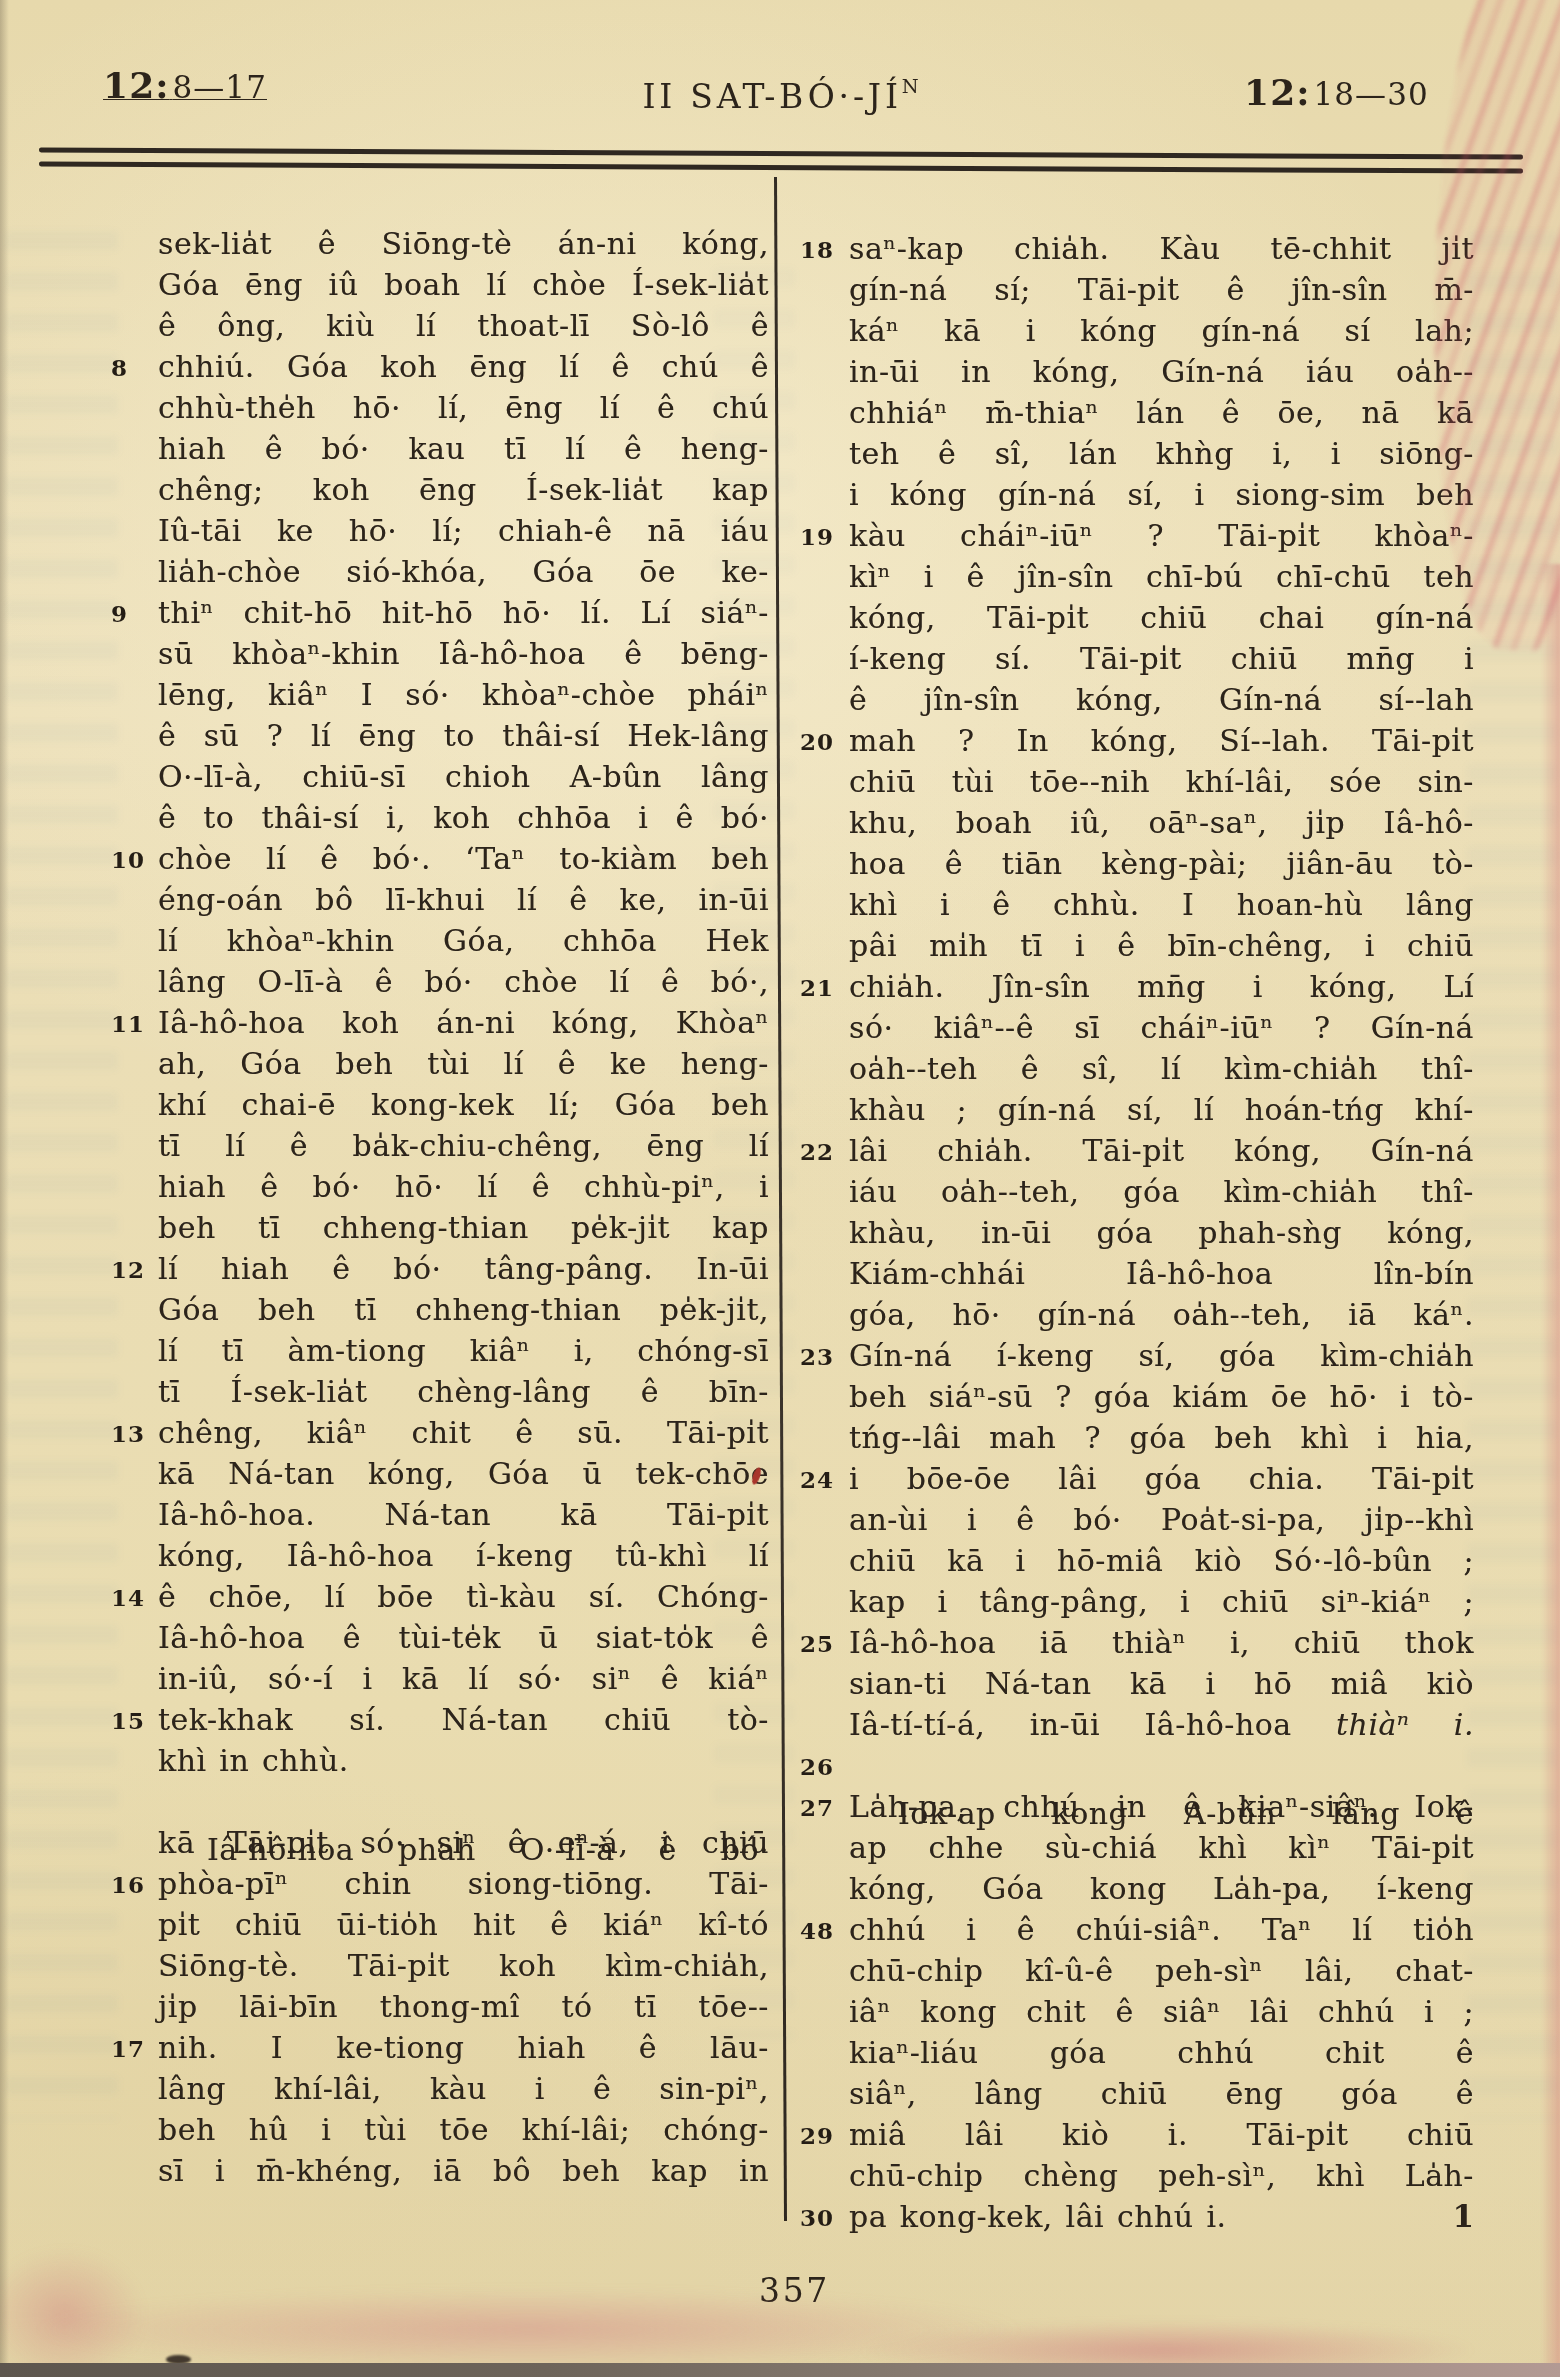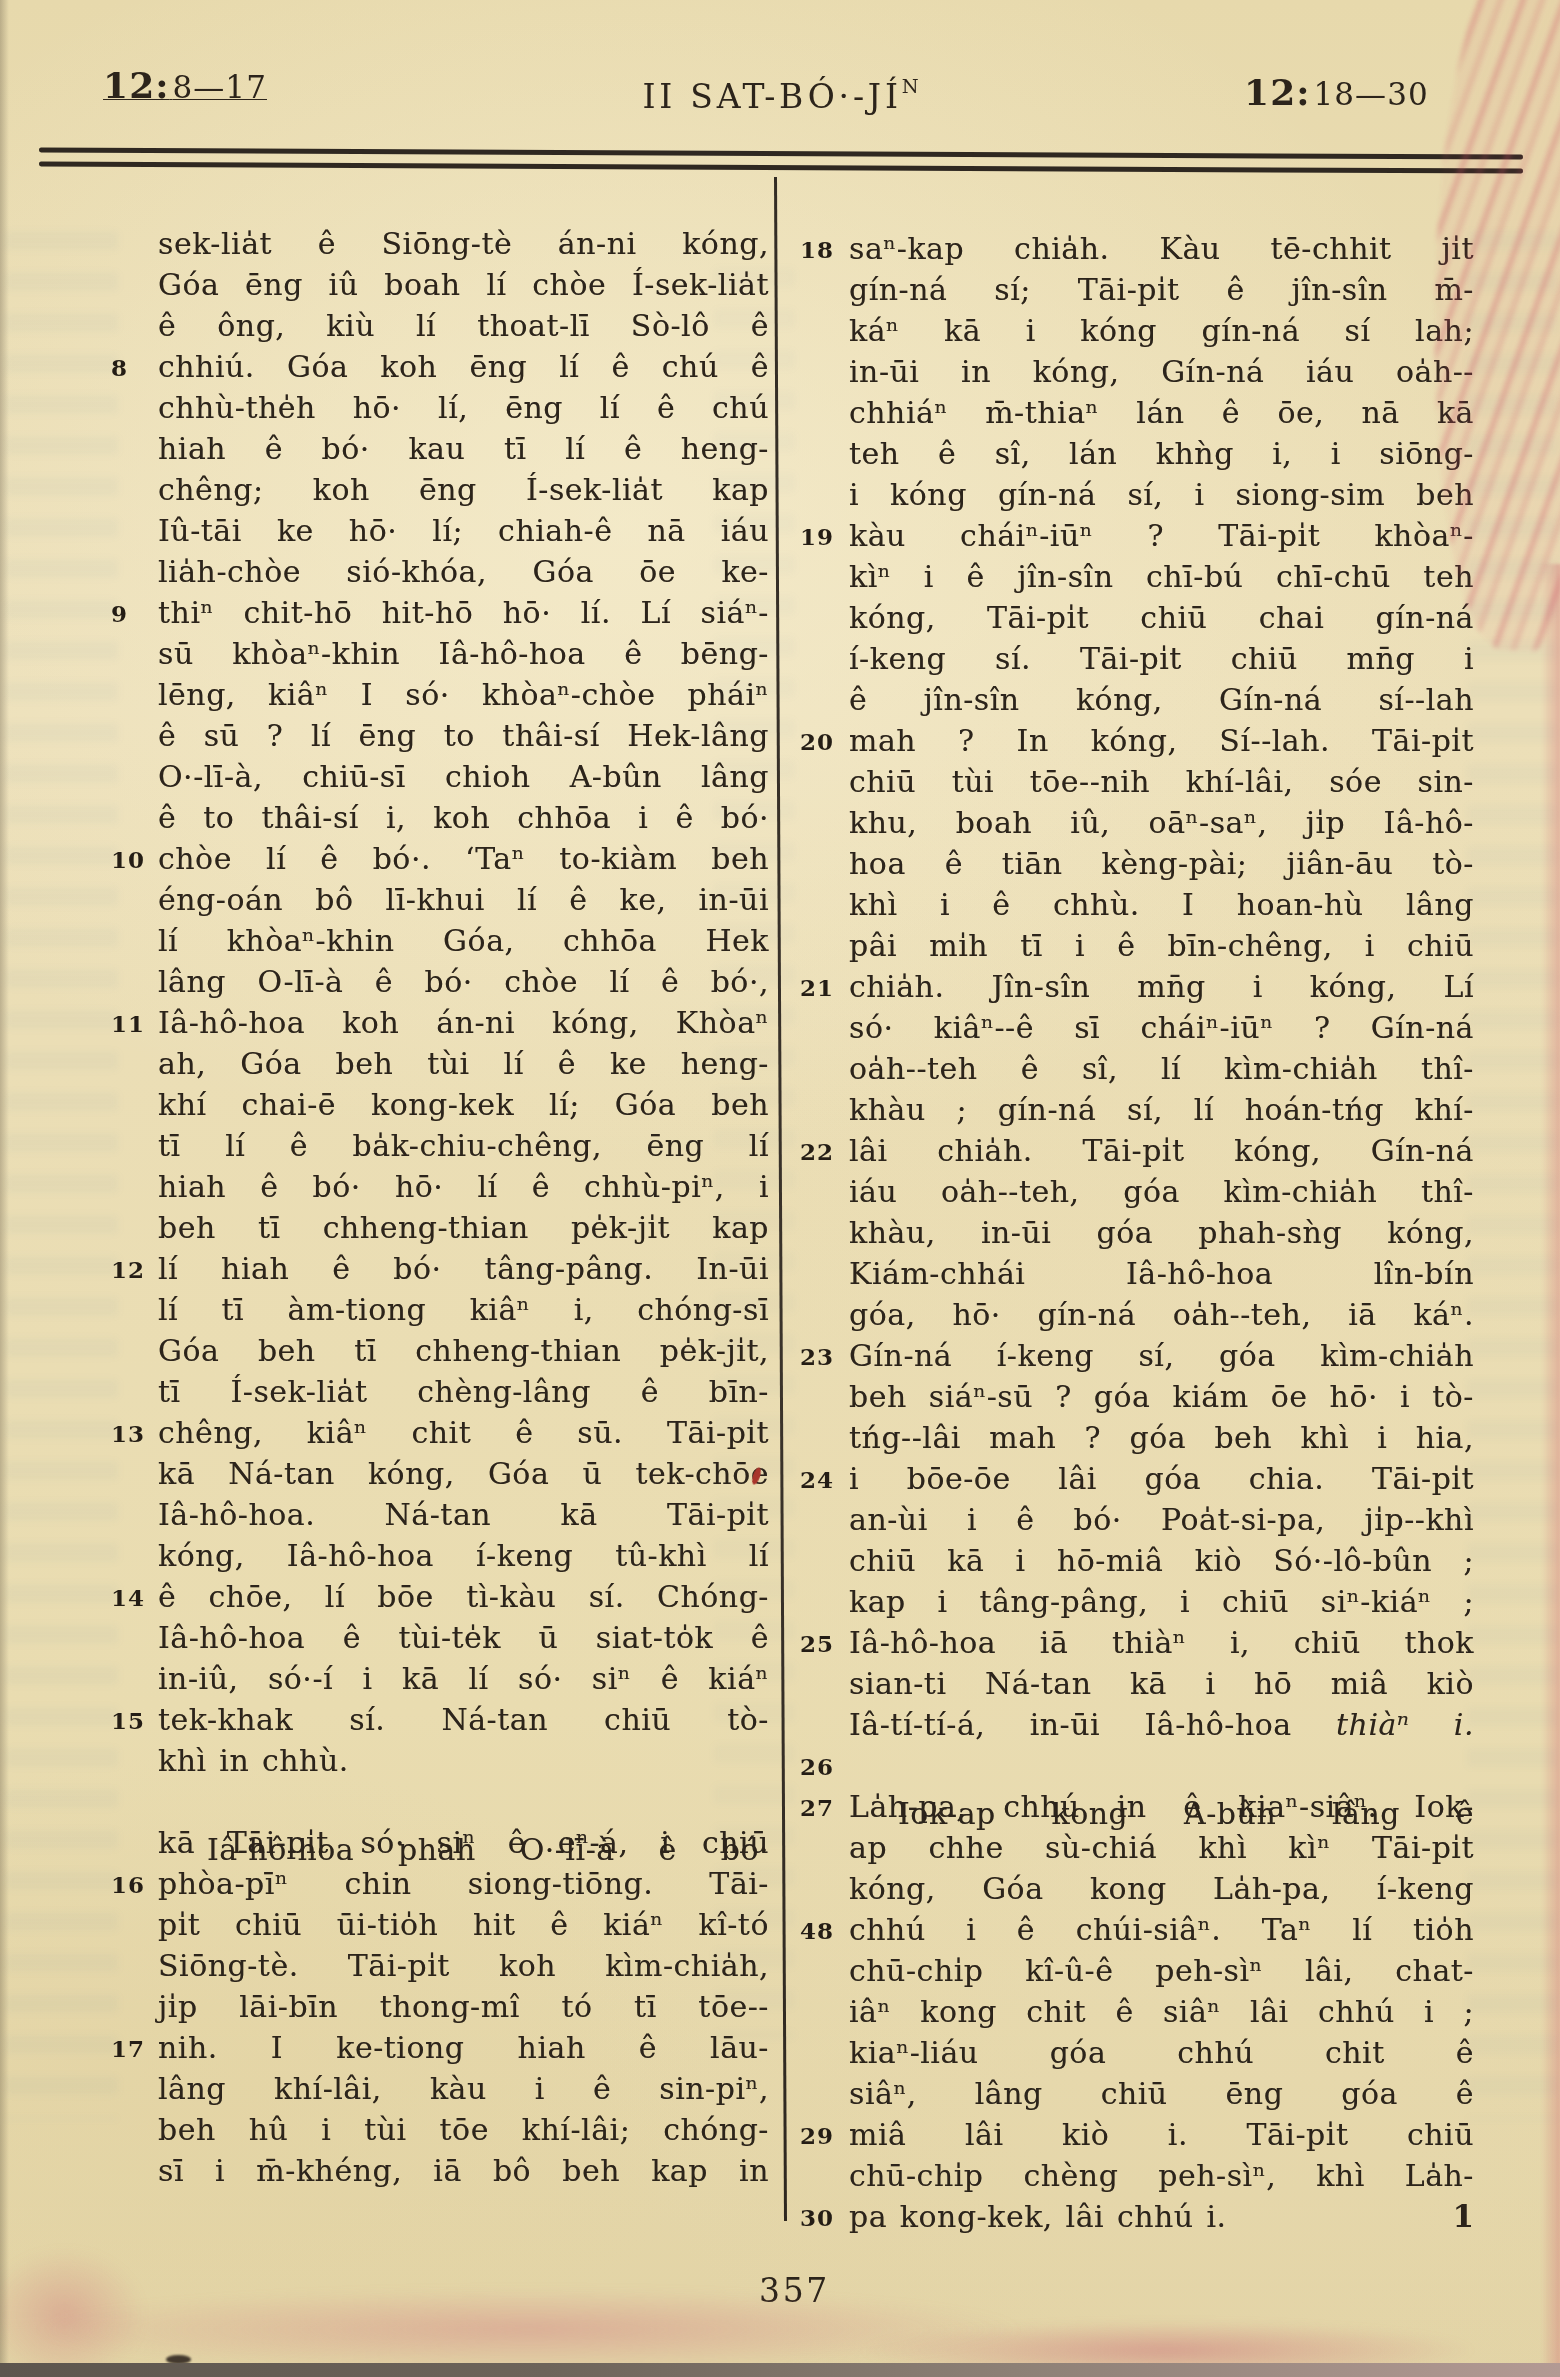--- a/index.html
+++ b/index.html
@@ -208,25 +208,25 @@
       <div class="line">
         <span class="vnum"></span>
         <span class="ltext">beh tī chheng-thian pe̍k-ji̍t kap</span>
       </div>
       <div class="line">
         <span class="vnum">12</span>
         <span class="ltext">lí hiah ê bó· tâng-pâng. In-ūi</span>
       </div>
       <div class="line">
         <span class="vnum"></span>
+        <span class="ltext">Góa beh tī chheng-thian pe̍k-ji̍t,</span>
+      </div>
+      <div class="line">
+        <span class="vnum"></span>
         <span class="ltext">lí tī àm-tiong kiâⁿ i, chóng-sī</span>
-      </div>
-      <div class="line">
-        <span class="vnum"></span>
-        <span class="ltext">Góa beh tī chheng-thian pe̍k-ji̍t,</span>
       </div>
       <div class="line">
         <span class="vnum"></span>
         <span class="ltext">tī Í-sek-lia̍t chèng-lâng ê bīn-</span>
       </div>
       <div class="line">
         <span class="vnum">13</span>
         <span class="ltext">chêng, kiâⁿ chit ê sū. Tāi-pi̍t</span>
       </div>
       <div class="line">

